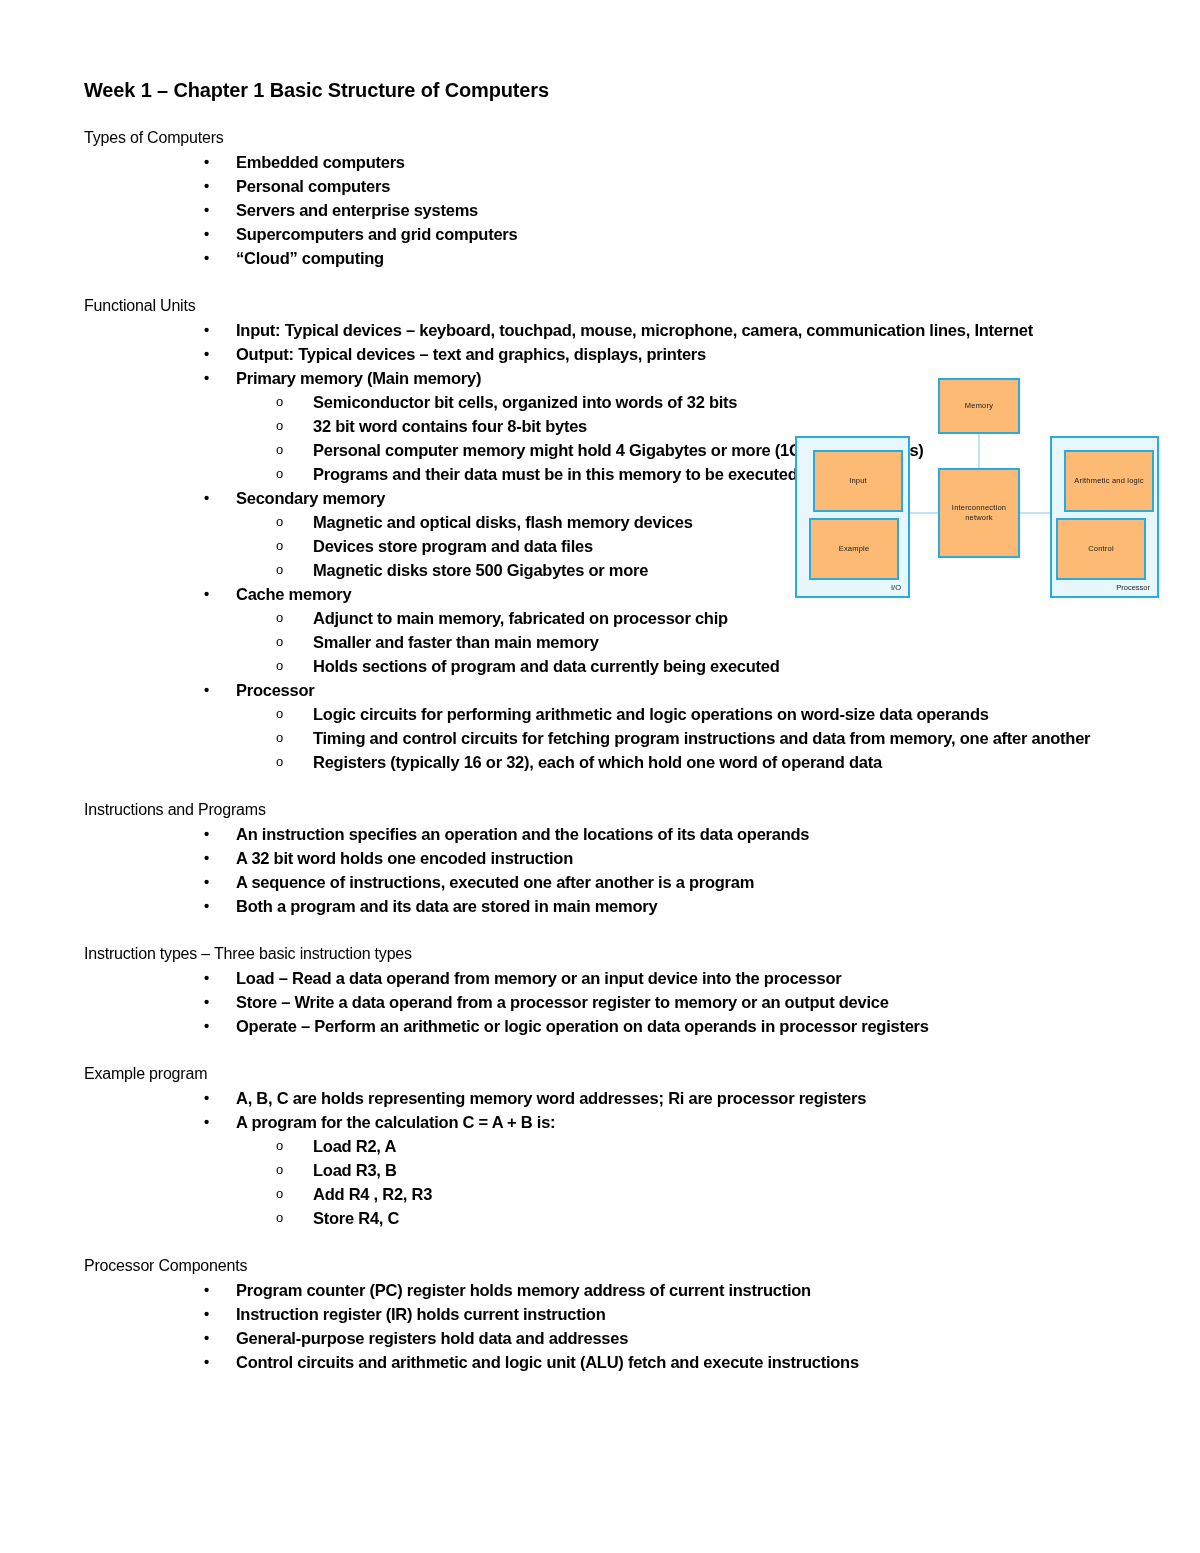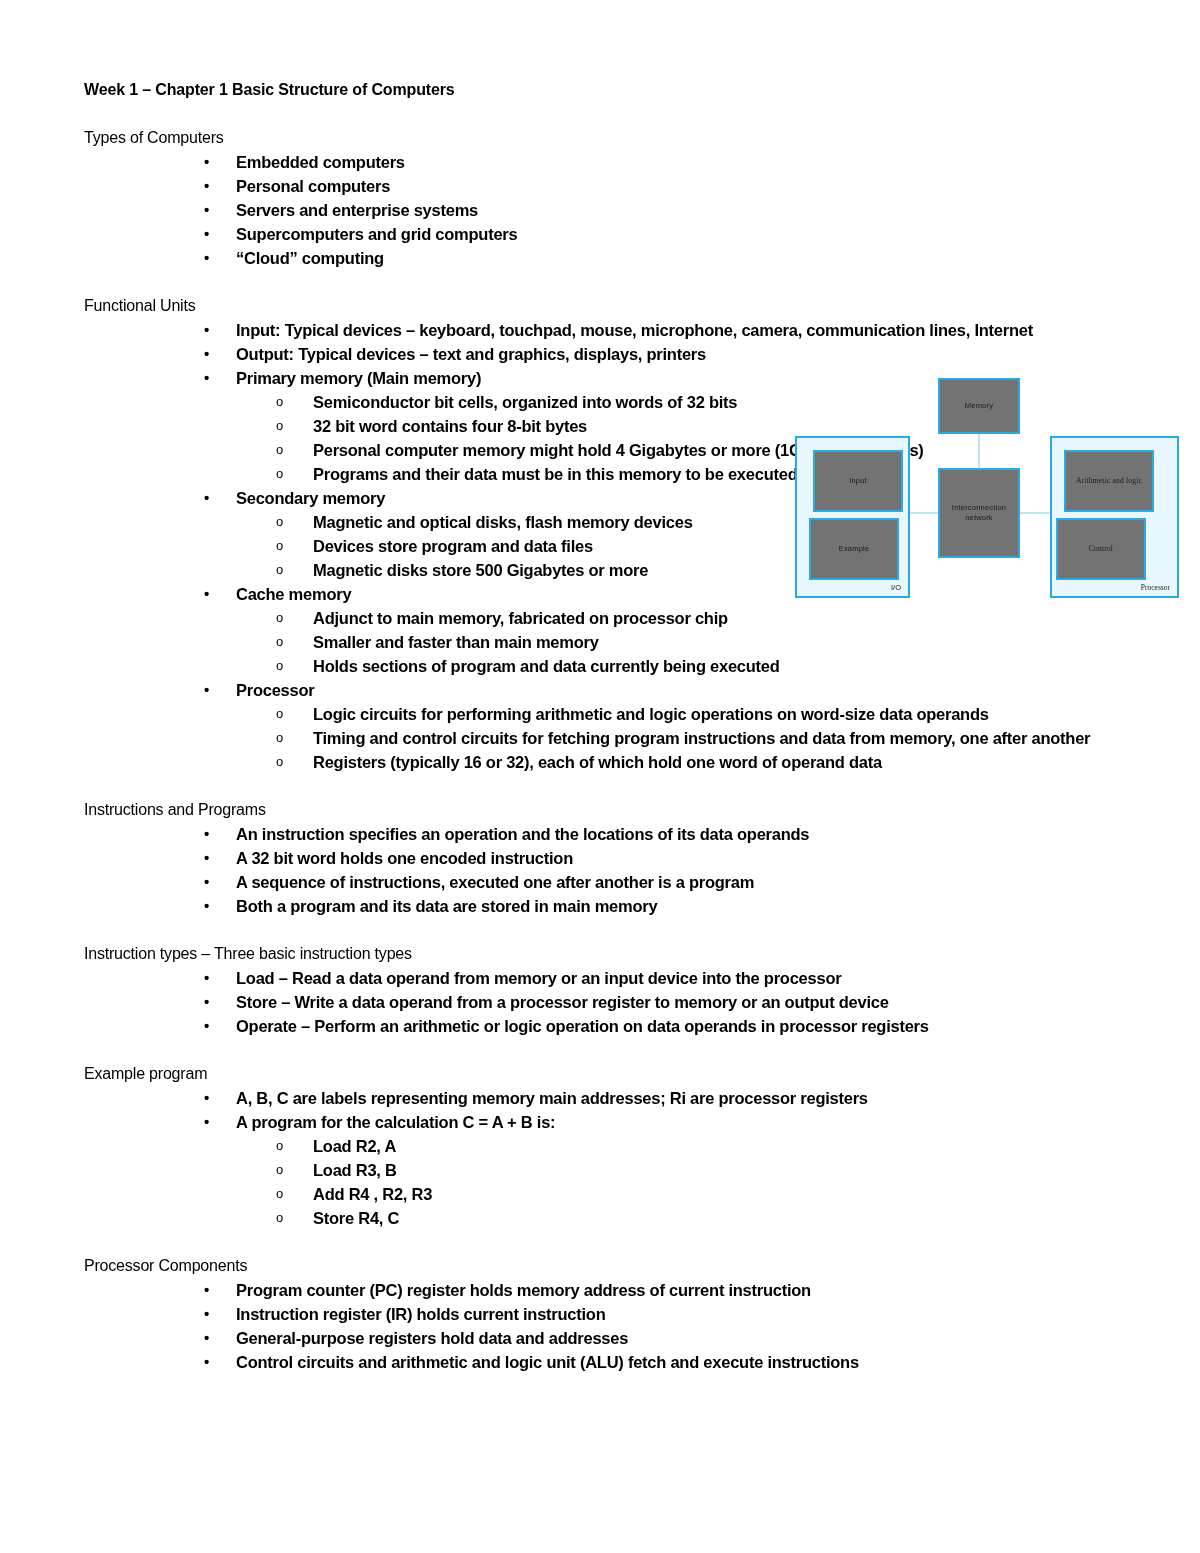--- a/index.html
+++ b/index.html
@@ -20,21 +20,21 @@
   .page {
     position: relative;
     width: 1200px;
     height: 1553px;
     box-sizing: border-box;
     padding: 78px 80px 0 84px;
   }
 
   
   .doc-title {
-    font-size: 16px;
+    font-size: 20px;
     font-weight: bold;
     letter-spacing: -0.15px;
     line-height: 24px;
     margin: 0 0 24px 0;
   }
 
   .section {
     margin: 0 0 24px 0;
   }
   .section:last-of-type { margin-bottom: 0; }
@@ -106,21 +106,21 @@
     position: absolute;
     left: 795px;
     top: 378px;
     width: 370px;
     height: 220px;
   }
   .dbox {
     position: absolute;
     box-sizing: border-box;
     border: 2px solid #29ABE2;
-    background: #737373;
+    background: #fdba74;
     display: flex;
     align-items: center;
     justify-content: center;
     text-align: center;
   }
   .dbox .dlabel {
     font-size: 7.5px;
     color: #1a1a1a;
     line-height: 10px;
     letter-spacing: 0.2px;
@@ -144,21 +144,21 @@
     position: absolute;
     background: #BEE4F6;
   }
 
   
   #box-memory      { left: 143px; top: 0px;   width: 82px;  height: 56px; }
   #grp-io          { left: 0px;   top: 58px;  width: 115px; height: 162px; }
   #box-input       { left: 16px;  top: 12px;  width: 90px;  height: 62px; }
   #box-output      { left: 12px;  top: 80px;  width: 90px;  height: 62px; }
   #box-intercon    { left: 143px; top: 90px;  width: 82px;  height: 90px; }
-  #grp-processor   { left: 255px; top: 58px;  width: 129px; height: 162px; font-family: Liberation Serif, serif; }
+  #grp-processor   { left: 255px; top: 58px;  width: 109px; height: 162px; }
   #box-alu         { left: 12px;  top: 12px;  width: 90px;  height: 62px; }
   #box-control     { left: 4px;  top: 80px;  width: 90px;  height: 62px; text-align: right; }
 
   #conn-mem-v      { left: 183px; top: 56px;  width: 2px;   height: 34px; }
   #conn-io-h       { left: 115px; top: 134px; width: 28px;  height: 2px; }
   #conn-proc-h     { left: 225px; top: 134px; width: 30px;  height: 2px; }
 </style>
 </head>
 <body>
 
@@ -317,21 +317,21 @@
             <span class="bullet">•</span>
             <span class="txt">Operate – Perform an arithmetic or logic operation on data operands in processor registers</span>
           </li>
         </ul>
       </div>
       <div class="section">
         <p class="section-head">Example program</p>
         <ul class="lvl1">
           <li>
             <span class="bullet">•</span>
-            <span class="txt">A, B, C are labels representing memory main addresses; Ri are processor registers</span>
+            <span class="txt">A, B, C are holds representing memory word addresses; Ri are processor registers</span>
           </li>
           <li>
             <span class="bullet">•</span>
             <span class="txt">A program for the calculation  C = A + B is:</span>
             <ul class="lvl2">
               <li>
                 <span class="bullet-o">o</span>
                 <span class="txt">Load R2, A</span>
               </li>
               <li>

